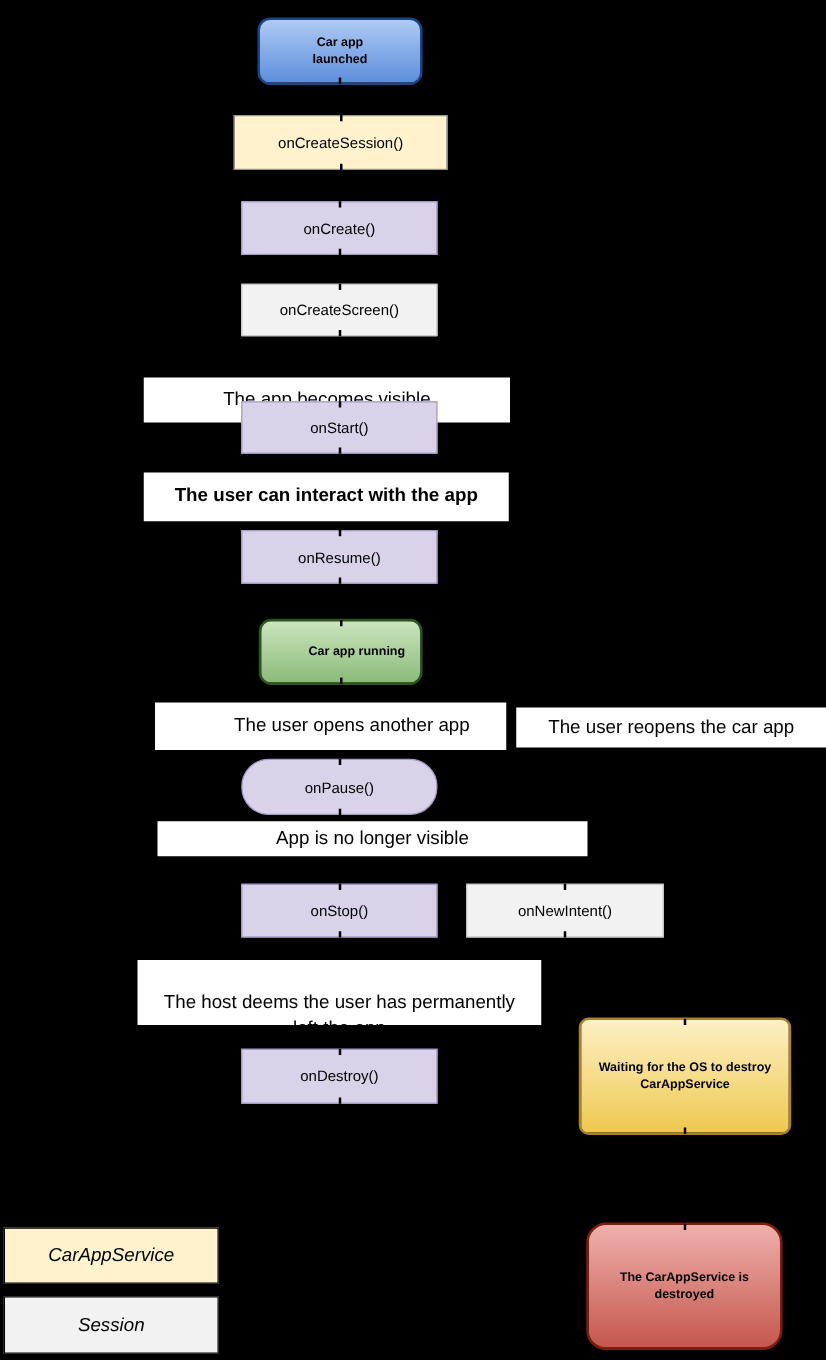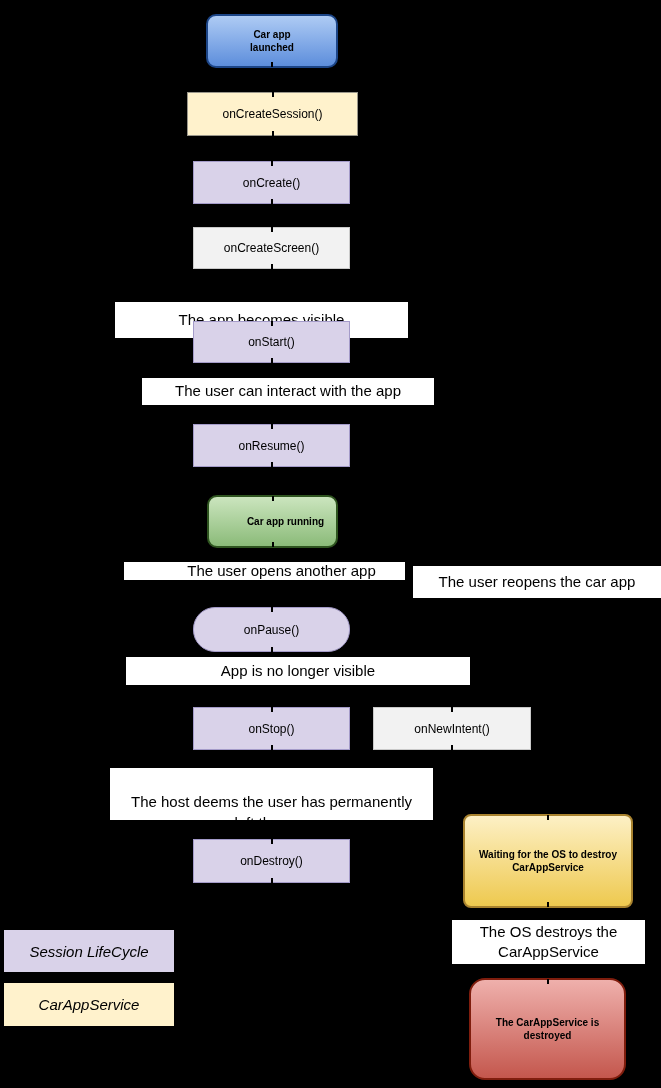--- a/index.html
+++ b/index.html
@@ -72,33 +72,33 @@
   </div>
 
   <div class="node strip" style="left:115px;top:278px;width:293px;height:36px;margin-top:24px;">
     <span>The app becomes visible</span>
   </div>
 
   <div class="node flowbox purple tick-t tick-b" style="left:193px;top:321px;width:157px;height:42px;">
     <span>onStart()</span>
   </div>
 
-  <div class="node strip" style="left:142px;top:378px;width:292px;height:27px;">
+  <div class="node strip" style="left:115px;top:378px;width:292px;height:39px;font-weight:bold;">
     <span>The user can interact with the app</span>
   </div>
 
   <div class="node flowbox purple tick-t tick-b" style="left:193px;top:424px;width:157px;height:43px;">
     <span>onResume()</span>
   </div>
 
   <div class="node state green tick-t tick-b" style="left:207px;top:495px;width:131px;height:53px;padding-left:26px;">
     <span class="w80">Car app running</span>
   </div>
 
-  <div class="node strip" style="left:124px;top:562px;width:281px;height:18px;padding-left:34px;">
+  <div class="node strip" style="left:124px;top:562px;width:281px;height:38px;padding-left:34px;">
     <span>The user opens another app</span>
   </div>
 
   <div class="node strip" style="left:413px;top:566px;width:248px;height:32px;">
     <span>The user reopens the car app</span>
   </div>
 
   <div class="node flowbox purple tick-t tick-b" style="left:193px;top:607px;width:157px;height:45px;border-radius:22px;">
     <span>onPause()</span>
   </div>
@@ -120,30 +120,27 @@
   </div>
 
   <div class="node flowbox purple tick-t tick-b" style="left:193px;top:839px;width:157px;height:44px;">
     <span>onDestroy()</span>
   </div>
 
   <div class="node state yellowstate tick-t tick-b" style="left:463px;top:814px;width:170px;height:94px;">
     <span class="w150">Waiting for the OS to destroy CarAppService</span>
   </div>
 
-  <div class="node strip" style="left:452px;top:920px;width:193px;height:44px;">
-    <span class="w185">The OS destroys the CarAppService</span>
-  </div>
 
   <div class="node state redstate tick-t" style="left:469px;top:978px;width:157px;height:102px;">
     <span class="w112">The CarAppService is destroyed</span>
   </div>
 
-  <div class="node legendbox purple" style="left:3px;top:929px;width:172px;height:44px;">
-    <span>Session LifeCycle</span>
-  </div>
 
   <div class="node legendbox cream" style="left:3px;top:982px;width:172px;height:45px;">
     <span>CarAppService</span>
   </div>
 
+  <div class="node legendbox gray" style="left:3px;top:1037px;width:172px;height:46px;">
+    <span>Session</span>
+  </div>
 
 </div>
 
 </body></html>

